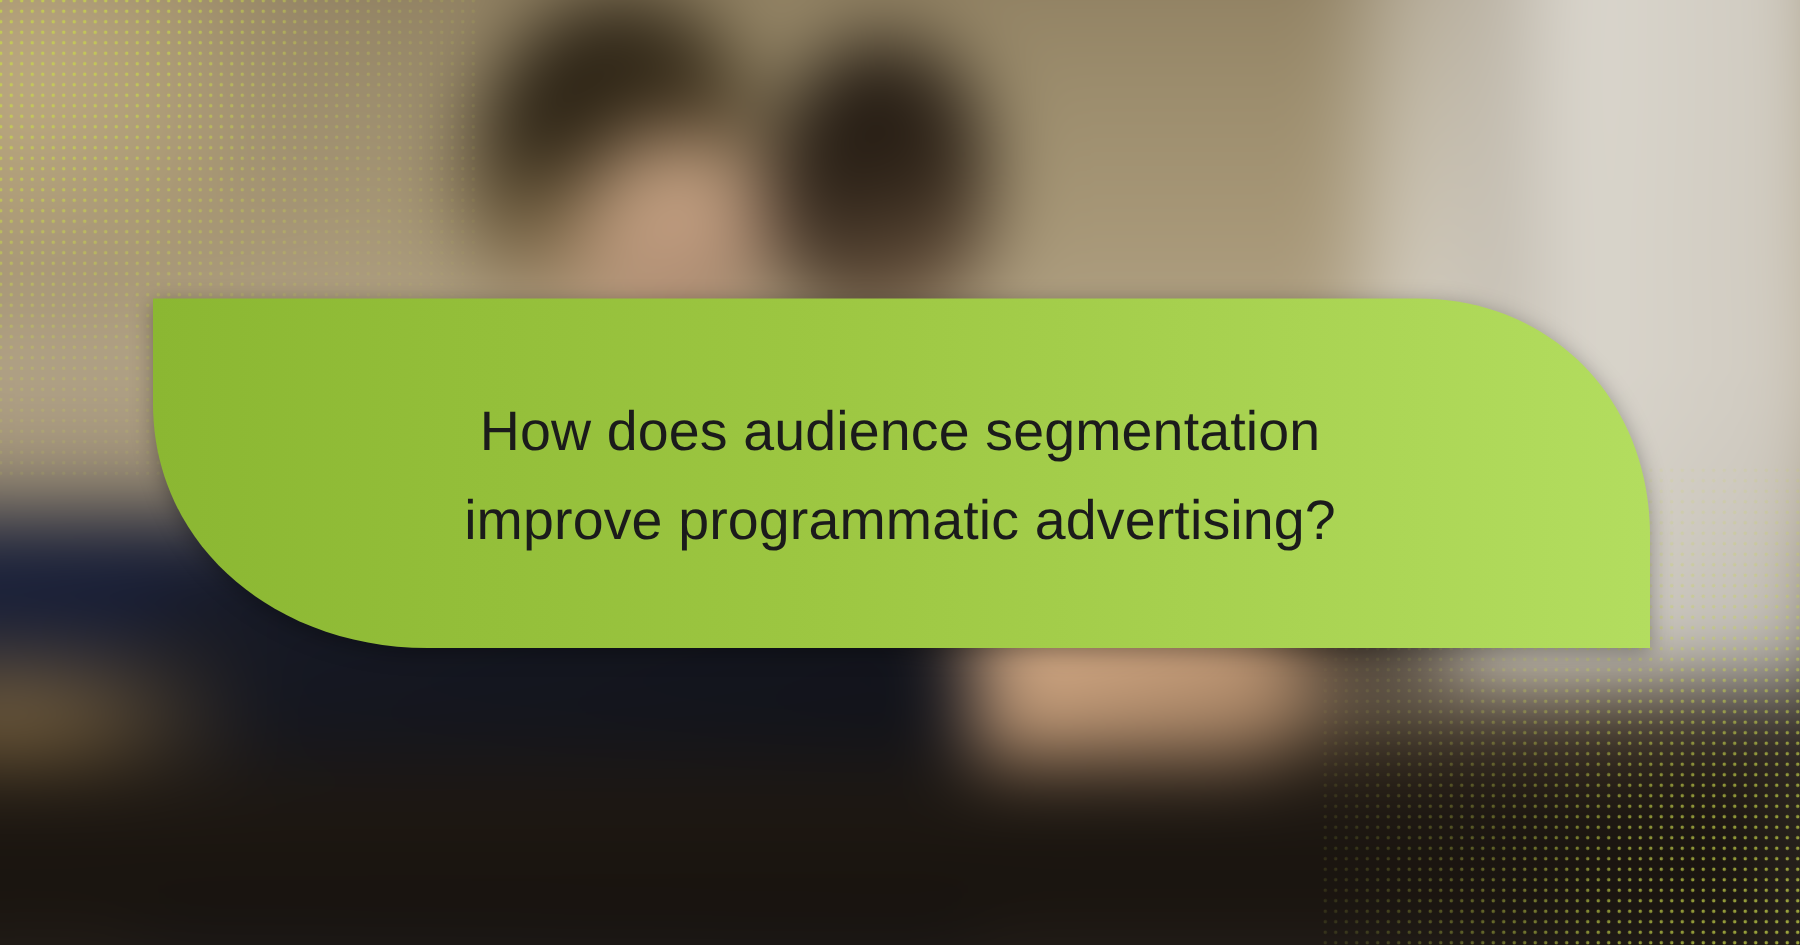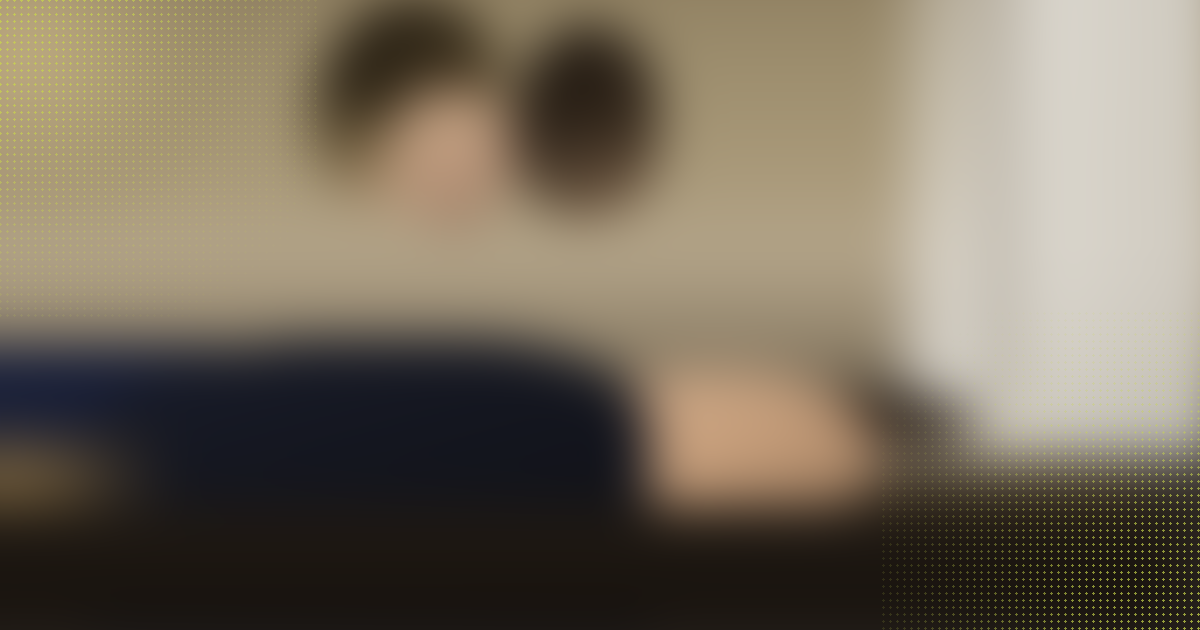--- a/index.html
+++ b/index.html
@@ -253,14 +253,31 @@
       <div class="arm2"></div>
       <div class="torso1"></div>
       <div class="warm-left-low"></div>
       <div class="floor-dark"></div>
     </div>
 
     <div class="halftone tl"></div>
     <div class="halftone br"></div>
   </div>
 
+  <div class="banner-wrap">
+    <svg class="banner-svg" viewBox="0 0 1000 237" preserveAspectRatio="none">
+      <defs>
+        <linearGradient id="gradGreen" x1="0" y1="0" x2="1" y2="0">
+          <stop offset="0" stop-color="#8BB732"></stop>
+          <stop offset="0.45" stop-color="#9DC742"></stop>
+          <stop offset="1" stop-color="#B3DD5F"></stop>
+        </linearGradient>
+      </defs>
+      <path d="M 2,2 L 845,2 C 935,2 1000,70 1000,160 L 1000,235 L 185,235 C 85,235 2,168 2,72 Z" fill="url(#gradGreen)"></path>
+    </svg>
+
+    <div class="banner-text">
+      <div class="qline">How does audience segmentation</div>
+      <div class="qline">improve programmatic advertising?</div>
+    </div>
+  </div>
 
 </div>
 
 </body></html>

